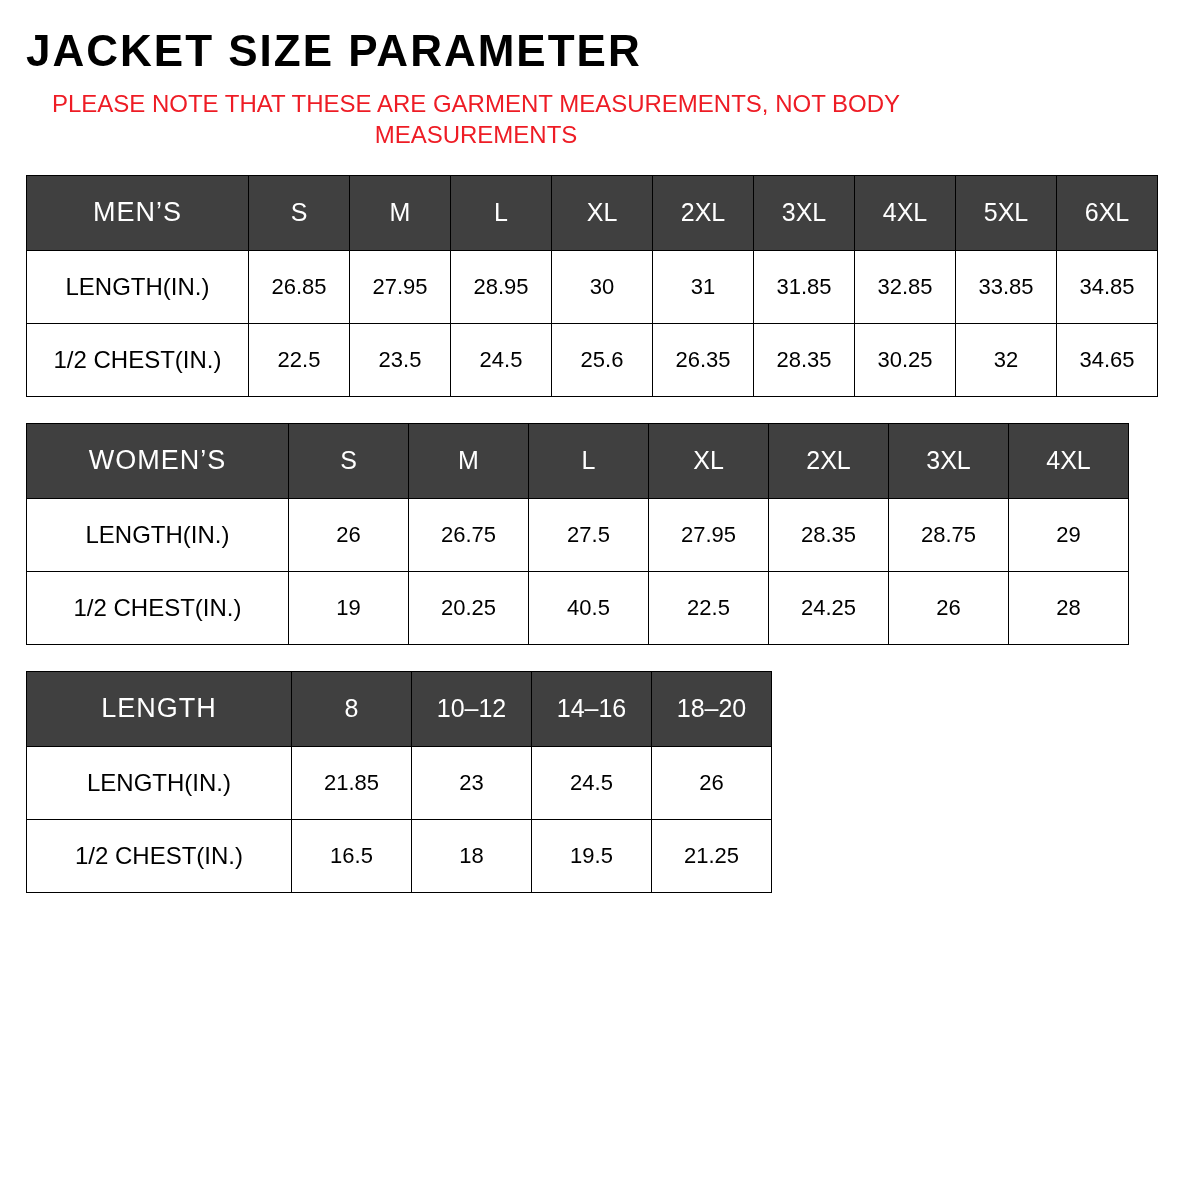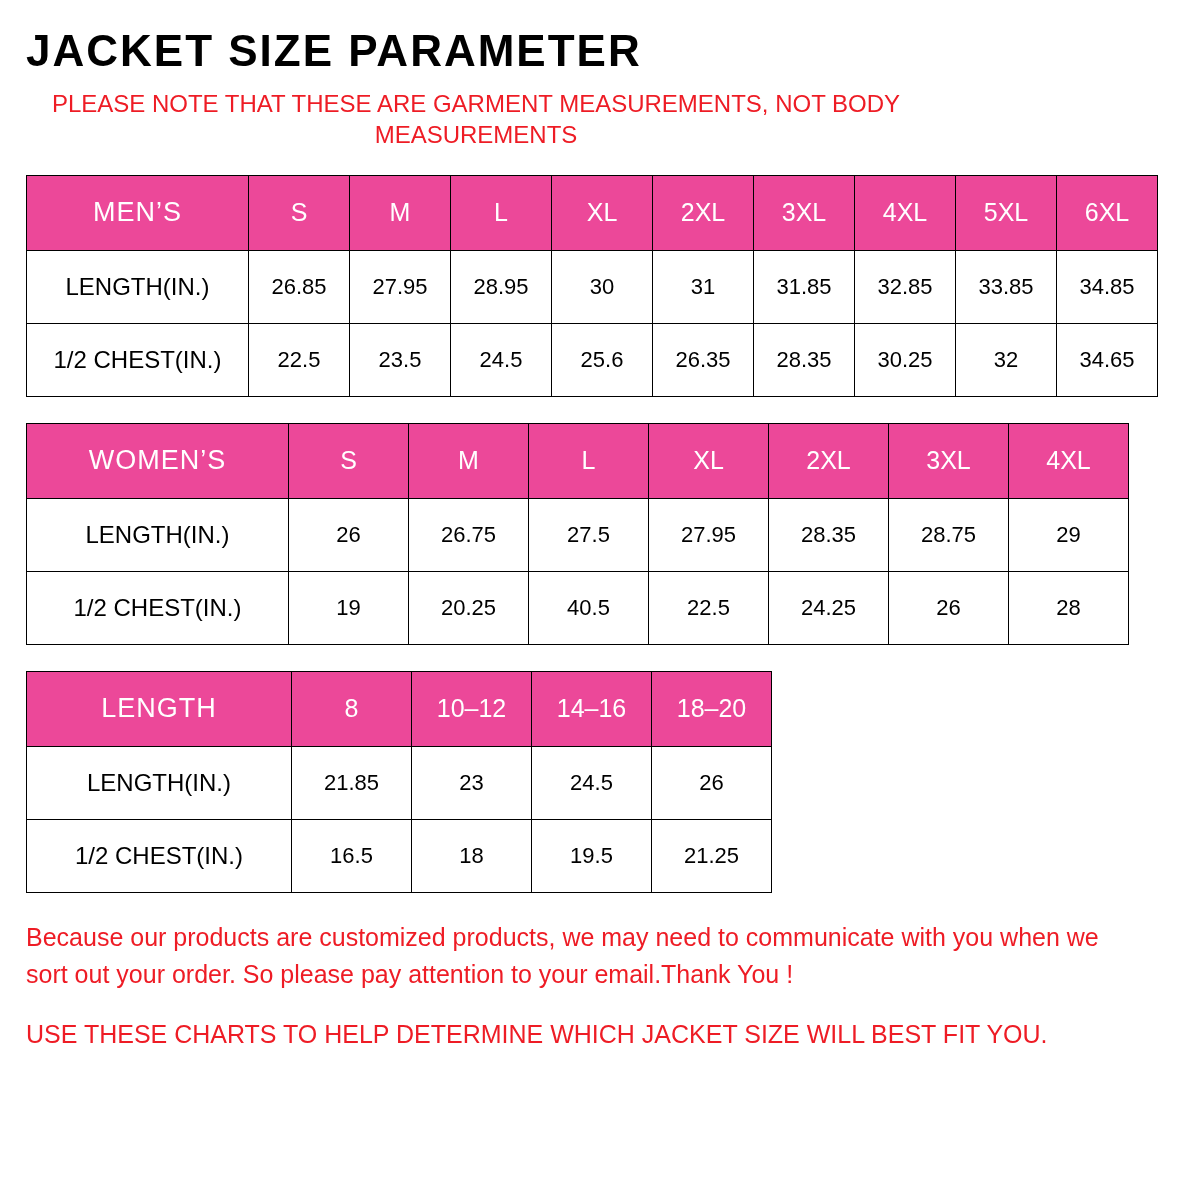--- a/index.html
+++ b/index.html
@@ -46,21 +46,21 @@
     border: 1px solid #000;
     text-align: center;
     vertical-align: middle;
     font-size: 22px;
     color: #000;
     background: #ffffff;
     padding: 0;
     height: 72px;
   }
   table.sizechart tr.header td {
-    background: #ec4899;
+    background: #404040;
     color: #ffffff;
     font-size: 25px;
     height: 74px;
   }
   table.sizechart tr.header td.cat {
     font-size: 27px;
     letter-spacing: 1px;
   }
   table.sizechart td.rowlabel {
     font-size: 24px;
@@ -222,18 +222,14 @@
       <tr>
         <td class="rowlabel">1/2 CHEST(IN.)</td>
         <td>16.5</td>
         <td>18</td>
         <td>19.5</td>
         <td>21.25</td>
       </tr>
     </tbody>
   </table>
 
-  <div class="footer">
-    <p>Because our products are customized products, we may need to communicate with you when we sort out your order. So please pay attention to your email.Thank You !</p>
-    <p>USE THESE CHARTS TO HELP DETERMINE WHICH JACKET SIZE WILL BEST FIT YOU.</p>
-  </div>
 
 </div>
 
 </body></html>

